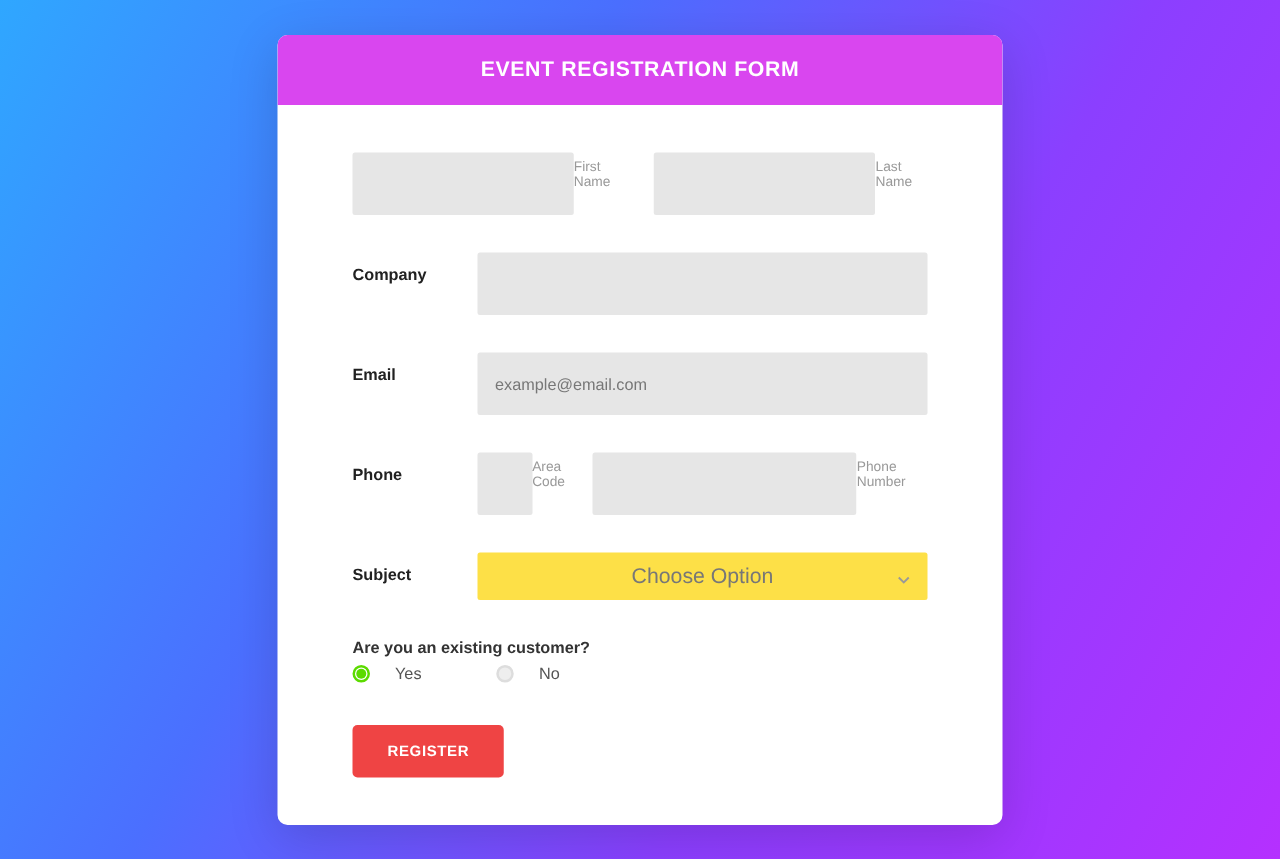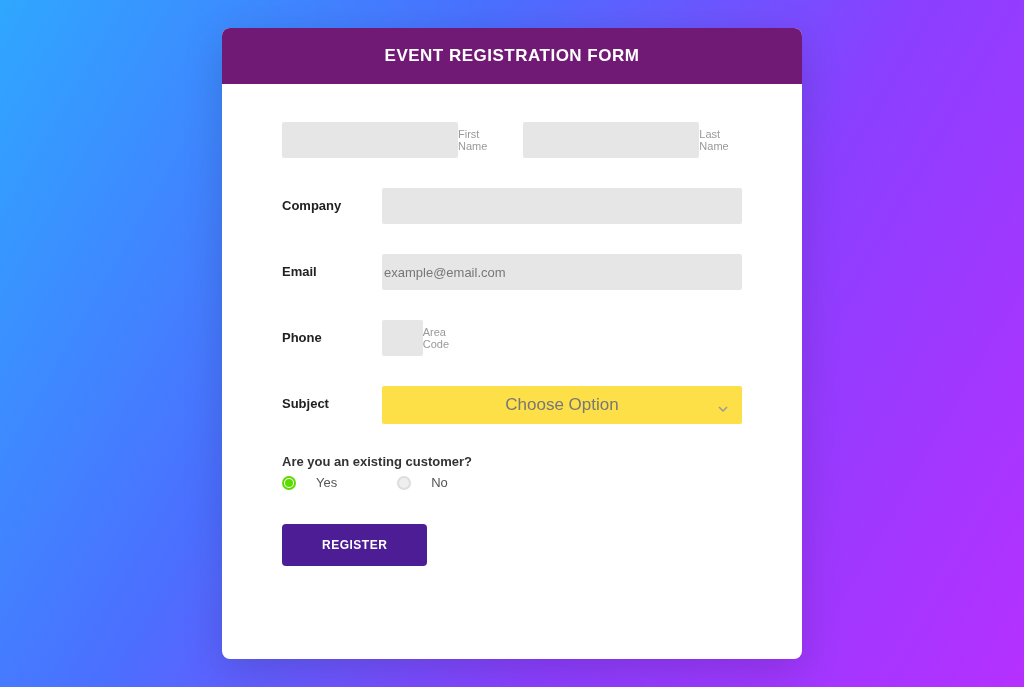--- a/index.html
+++ b/index.html
@@ -18,21 +18,21 @@
       padding-bottom: 28px;
     }
     .form-card {
       width: 580px;
       background: #fff;
       border-radius: 8px;
       overflow: hidden;
       box-shadow: 0 10px 40px rgba(0,0,0,0.15);
     }
     .form-header {
-      background: #701a75;
+      background: #d946ef;
       color: #fff;
       text-align: center;
       padding: 18px 0;
       font-weight: 700;
       font-size: 17px;
       letter-spacing: 0.5px;
     }
     .form-body {
       padding: 38px 60px 38px 60px;
     }
@@ -57,25 +57,25 @@
       flex: 1;
       display: flex;
       flex-direction: row;
     }
     .input-wrap.area-code {
       flex: 0 0 70px;
     }
     .text-input {
       background: #E6E6E6;
       border: none;
-      height: 36px;
+      height: 50px;
       width: 100%;
       font-size: 13px;
       color: #555;
-      padding: 0 2px;
+      padding: 0 14px;
       border-radius: 2px;
       outline: none;
     }
     .text-input::placeholder {
       color: #777;
     }
     .sublabel {
       font-size: 11px;
       color: #999;
       margin-top: 6px;
@@ -151,24 +151,24 @@
       width: 8px;
       height: 8px;
       border-radius: 50%;
       background: #5CDB00;
     }
     .radio-text {
       font-size: 13px;
       color: #555;
     }
     .register-btn {
-      background: #4c1d95;
+      background: #ef4444;
       color: #fff;
       border: none;
-      padding: 14px 40px;
+      padding: 14px 28px;
       font-size: 12px;
       font-weight: 700;
       letter-spacing: 0.5px;
       border-radius: 4px;
       cursor: pointer;
     }
   </style>
 </head>
 <body>
 
@@ -206,20 +206,24 @@
         </div>
       </div>
     </div>
 
     <div class="field-row">
       <div class="field-label">Phone</div>
       <div class="field-inputs">
         <div class="input-wrap area-code">
           <input class="text-input" type="text" value="" style="">
           <div class="sublabel">Area Code</div>
+        </div>
+        <div class="input-wrap">
+          <input class="text-input" type="text" value="" style="">
+          <div class="sublabel">Phone Number</div>
         </div>
       </div>
     </div>
 
     <div class="field-row">
       <div class="field-label">Subject</div>
       <div class="field-inputs">
         <div class="select-wrap">
           <button class="select-input">Choose Option</button>
           <span class="chevron">

